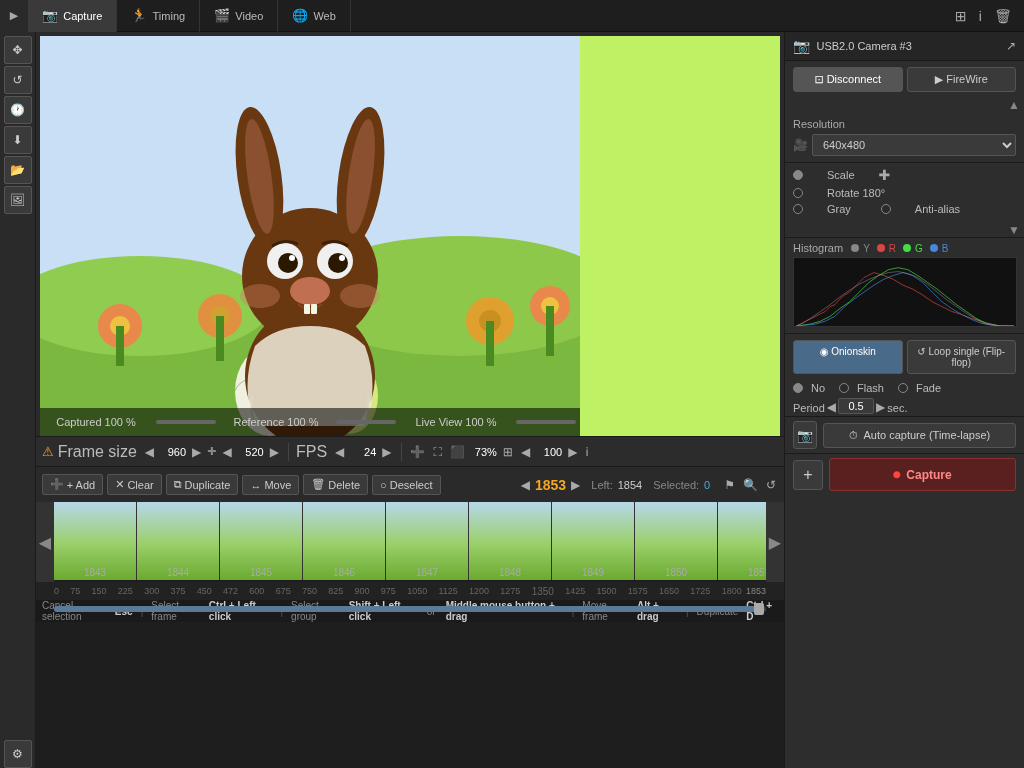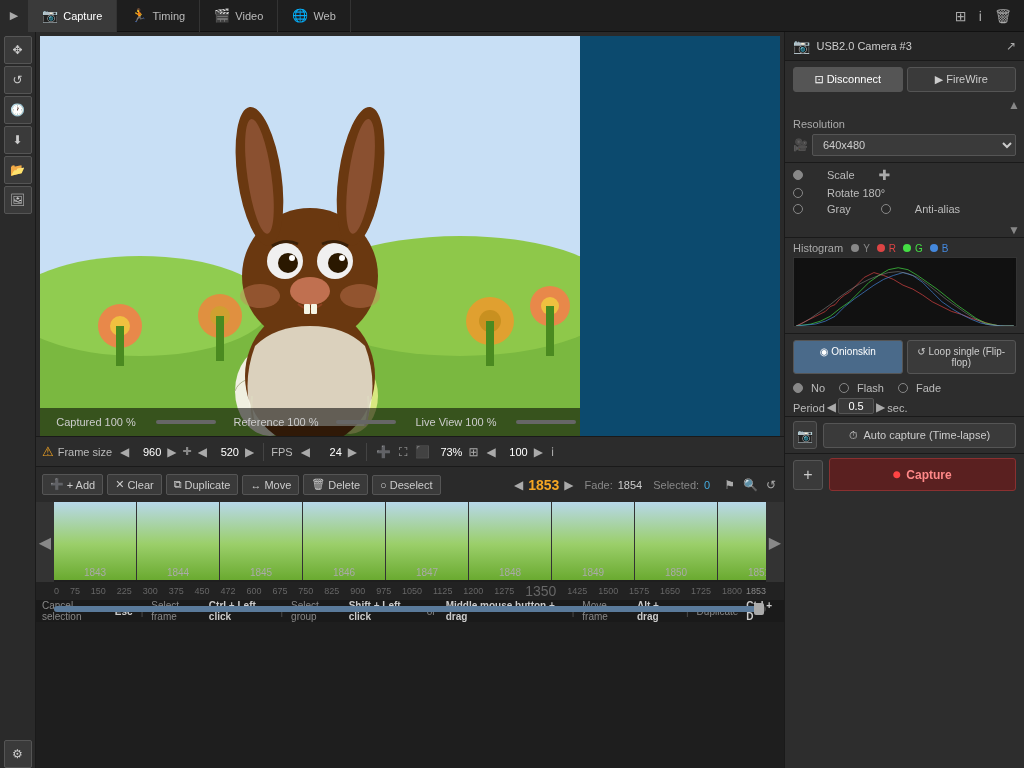--- a/index.html
+++ b/index.html
@@ -100,21 +100,21 @@
       flex: 1;
       display: flex;
       flex-direction: column;
       overflow: hidden;
     }
 
     
     .video-preview {
       position: relative;
       flex: 0 0 auto;
-      background: #0c4a6e;
+      background: #bef264;
       margin: 4px;
       margin-bottom: 0;
     }
     .video-canvas {
       width: 540px;
       height: 400px;
       display: block;
       background: linear-gradient(180deg, #d4e8f5 0%, #c5dff0 30%, #8bc04a 70%, #5a9c20 100%);
       position: relative;
       overflow: hidden;
@@ -148,21 +148,21 @@
     .frame-bar {
       height: 30px;
       background: #2c2c2c;
       display: flex;
       align-items: center;
       padding: 0 6px;
       gap: 4px;
       border-top: 1px solid #1a1a1a;
     }
     .warn-icon { color: #f5a623; font-size: 13px; }
-    .frame-label { color: #bbb; font-size: 11px; margin-right: 2px; text-align: right; }
+    .frame-label { color: #bbb; font-size: 16px; margin-right: 2px; text-align: right; }
     .arrow-btn {
       background: none;
       border: none;
       color: #aaa;
       cursor: pointer;
       font-size: 12px;
       padding: 0 2px;
     }
     .frame-val {
       color: #fff;
@@ -696,21 +696,21 @@
       </div>
       <div class="tl-btn">
         <span>○</span>
         <span>Deselect</span>
       </div>
       <div class="tl-spacer"></div>
       <div class="frame-counter">
         <button class="arrow-btn">◀</button>
         <span class="frame-num">1853</span>
         <button class="arrow-btn">▶</button>
-        <span style="color:#888;margin-left:6px">Fade:</span>
+        <span style="color:#888;margin-left:6px">Left:</span>
         <span style="color:#ccc;margin-left:2px">1854</span>
         <span style="color:#888;margin-left:8px">Selected:</span>
         <span style="color:#44aadd;margin-left:2px">0</span>
       </div>
       <div style="display:flex;gap:4px;margin-left:8px">
         <button class="arrow-btn">⚑</button>
         <button class="arrow-btn">🔍</button>
         <button class="arrow-btn">↺</button>
       </div>
     </div>
@@ -775,21 +775,21 @@
             <span style="color:#666;font-size:9px">600</span>
             <span style="color:#666;font-size:9px">675</span>
             <span style="color:#666;font-size:9px">750</span>
             <span style="color:#666;font-size:9px">825</span>
             <span style="color:#666;font-size:9px">900</span>
             <span style="color:#666;font-size:9px">975</span>
             <span style="color:#666;font-size:9px">1050</span>
             <span style="color:#666;font-size:9px">1125</span>
             <span style="color:#666;font-size:9px">1200</span>
             <span style="color:#666;font-size:9px">1275</span>
-            <span style="color:#666;font-size:14px">1350</span>
+            <span style="color:#666;font-size:10px">1350</span>
             <span style="color:#666;font-size:9px">1425</span>
             <span style="color:#666;font-size:9px">1500</span>
             <span style="color:#666;font-size:9px">1575</span>
             <span style="color:#666;font-size:9px">1650</span>
             <span style="color:#666;font-size:9px">1725</span>
             <span style="color:#666;font-size:9px">1800</span>
           </div>
           <span style="color:#888;font-size:9px;margin-left:4px">1853</span>
         </div>
         <div class="scrubber-track">

